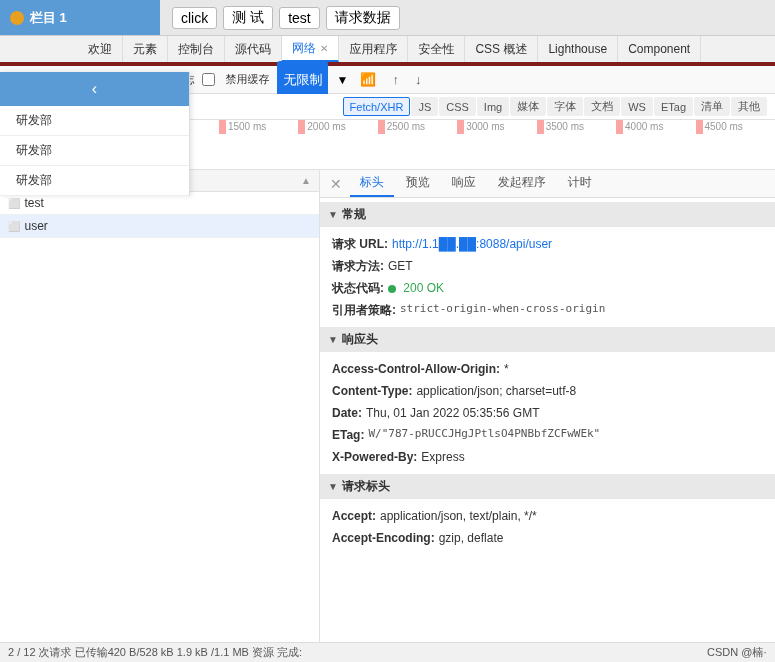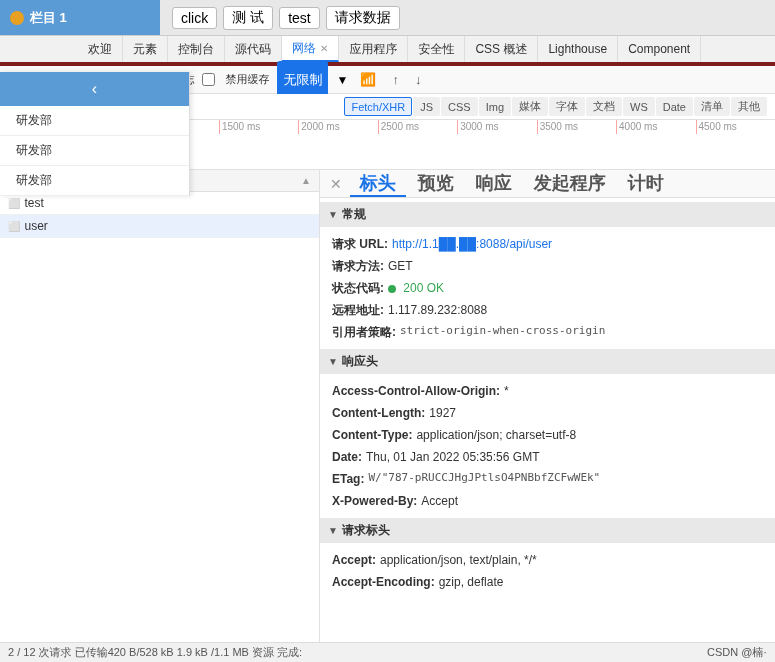--- a/index.html
+++ b/index.html
@@ -193,21 +193,21 @@
     }
     .timeline-ruler {
       display: flex;
       position: absolute;
       top: 0;
       left: 60px;
       right: 0;
     }
     .timeline-tick {
       flex: 1;
-      border-left: 1px solid #fca5a5;
+      border-left: 7px solid #fca5a5;
       padding-left: 2px;
       font-size: 10px;
       color: #999;
       height: 14px;
       line-height: 14px;
     }
     .timeline-bar {
       position: absolute;
       bottom: 5px;
       left: 62px;
@@ -291,24 +291,23 @@
       cursor: pointer;
       color: #999;
       padding: 0 6px;
     }
     .detail-tab {
       padding: 0 10px;
       height: 100%;
       display: flex;
       align-items: center;
       cursor: pointer;
-      font-size: 18px;
+      font-size: 12px;
       color: #555;
       border-bottom: 2px solid transparent;
-      font-weight: bold;
     }
     .detail-tab.active {
       color: #1a73e8;
       border-bottom-color: #1a73e8;
     }
 
     
     .headers-content {
       overflow-y: auto;
       flex: 1;
@@ -435,21 +434,21 @@
     </label>
     <div class="filter-type-btns">
       <button class="filter-type-btn active">Fetch/XHR</button>
       <button class="filter-type-btn">JS</button>
       <button class="filter-type-btn">CSS</button>
       <button class="filter-type-btn">Img</button>
       <button class="filter-type-btn">媒体</button>
       <button class="filter-type-btn">字体</button>
       <button class="filter-type-btn">文档</button>
       <button class="filter-type-btn">WS</button>
-      <button class="filter-type-btn">Date</button>
+      <button class="filter-type-btn">ETag</button>
       <button class="filter-type-btn">清单</button>
       <button class="filter-type-btn">其他</button>
     </div>
   </div>
 
   <div class="timeline">
     <div class="timeline-ruler">
       <div class="timeline-tick">500 ms</div>
       <div class="timeline-tick">1000 ms</div>
       <div class="timeline-tick">1500 ms</div>
@@ -509,57 +508,49 @@
             <span class="header-val method">GET</span>
           </div>
           <div class="header-row">
             <span class="header-key">状态代码:</span>
             <span class="header-val">
               <span class="status-dot"></span>
               <span class="header-val code">200 OK</span>
             </span>
           </div>
           <div class="header-row">
-            <span class="header-key">远程地址:</span>
-            <span class="header-val">1.117.89.232:8088</span>
-          </div>
-          <div class="header-row">
             <span class="header-key">引用者策略:</span>
             <span class="header-val monospace">strict-origin-when-cross-origin</span>
           </div>
         </div>
 
         <div class="section-header">
           <span class="arrow">▼</span>
           <span>响应头</span>
         </div>
         <div class="section-body">
           <div class="header-row">
             <span class="header-key">Access-Control-Allow-Origin:</span>
             <span class="header-val">*</span>
           </div>
           <div class="header-row">
-            <span class="header-key">Content-Length:</span>
-            <span class="header-val">1927</span>
-          </div>
-          <div class="header-row">
             <span class="header-key">Content-Type:</span>
             <span class="header-val">application/json; charset=utf-8</span>
           </div>
           <div class="header-row">
             <span class="header-key">Date:</span>
             <span class="header-val">Thu, 01 Jan 2022 05:35:56 GMT</span>
           </div>
           <div class="header-row">
             <span class="header-key">ETag:</span>
             <span class="header-val monospace">W/"787-pRUCCJHgJPtlsO4PNBbfZCFwWEk"</span>
           </div>
           <div class="header-row">
             <span class="header-key">X-Powered-By:</span>
-            <span class="header-val">Accept</span>
+            <span class="header-val">Express</span>
           </div>
         </div>
 
         <div class="section-header">
           <span class="arrow">▼</span>
           <span>请求标头</span>
         </div>
         <div class="section-body">
           <div class="header-row">
             <span class="header-key">Accept:</span>

